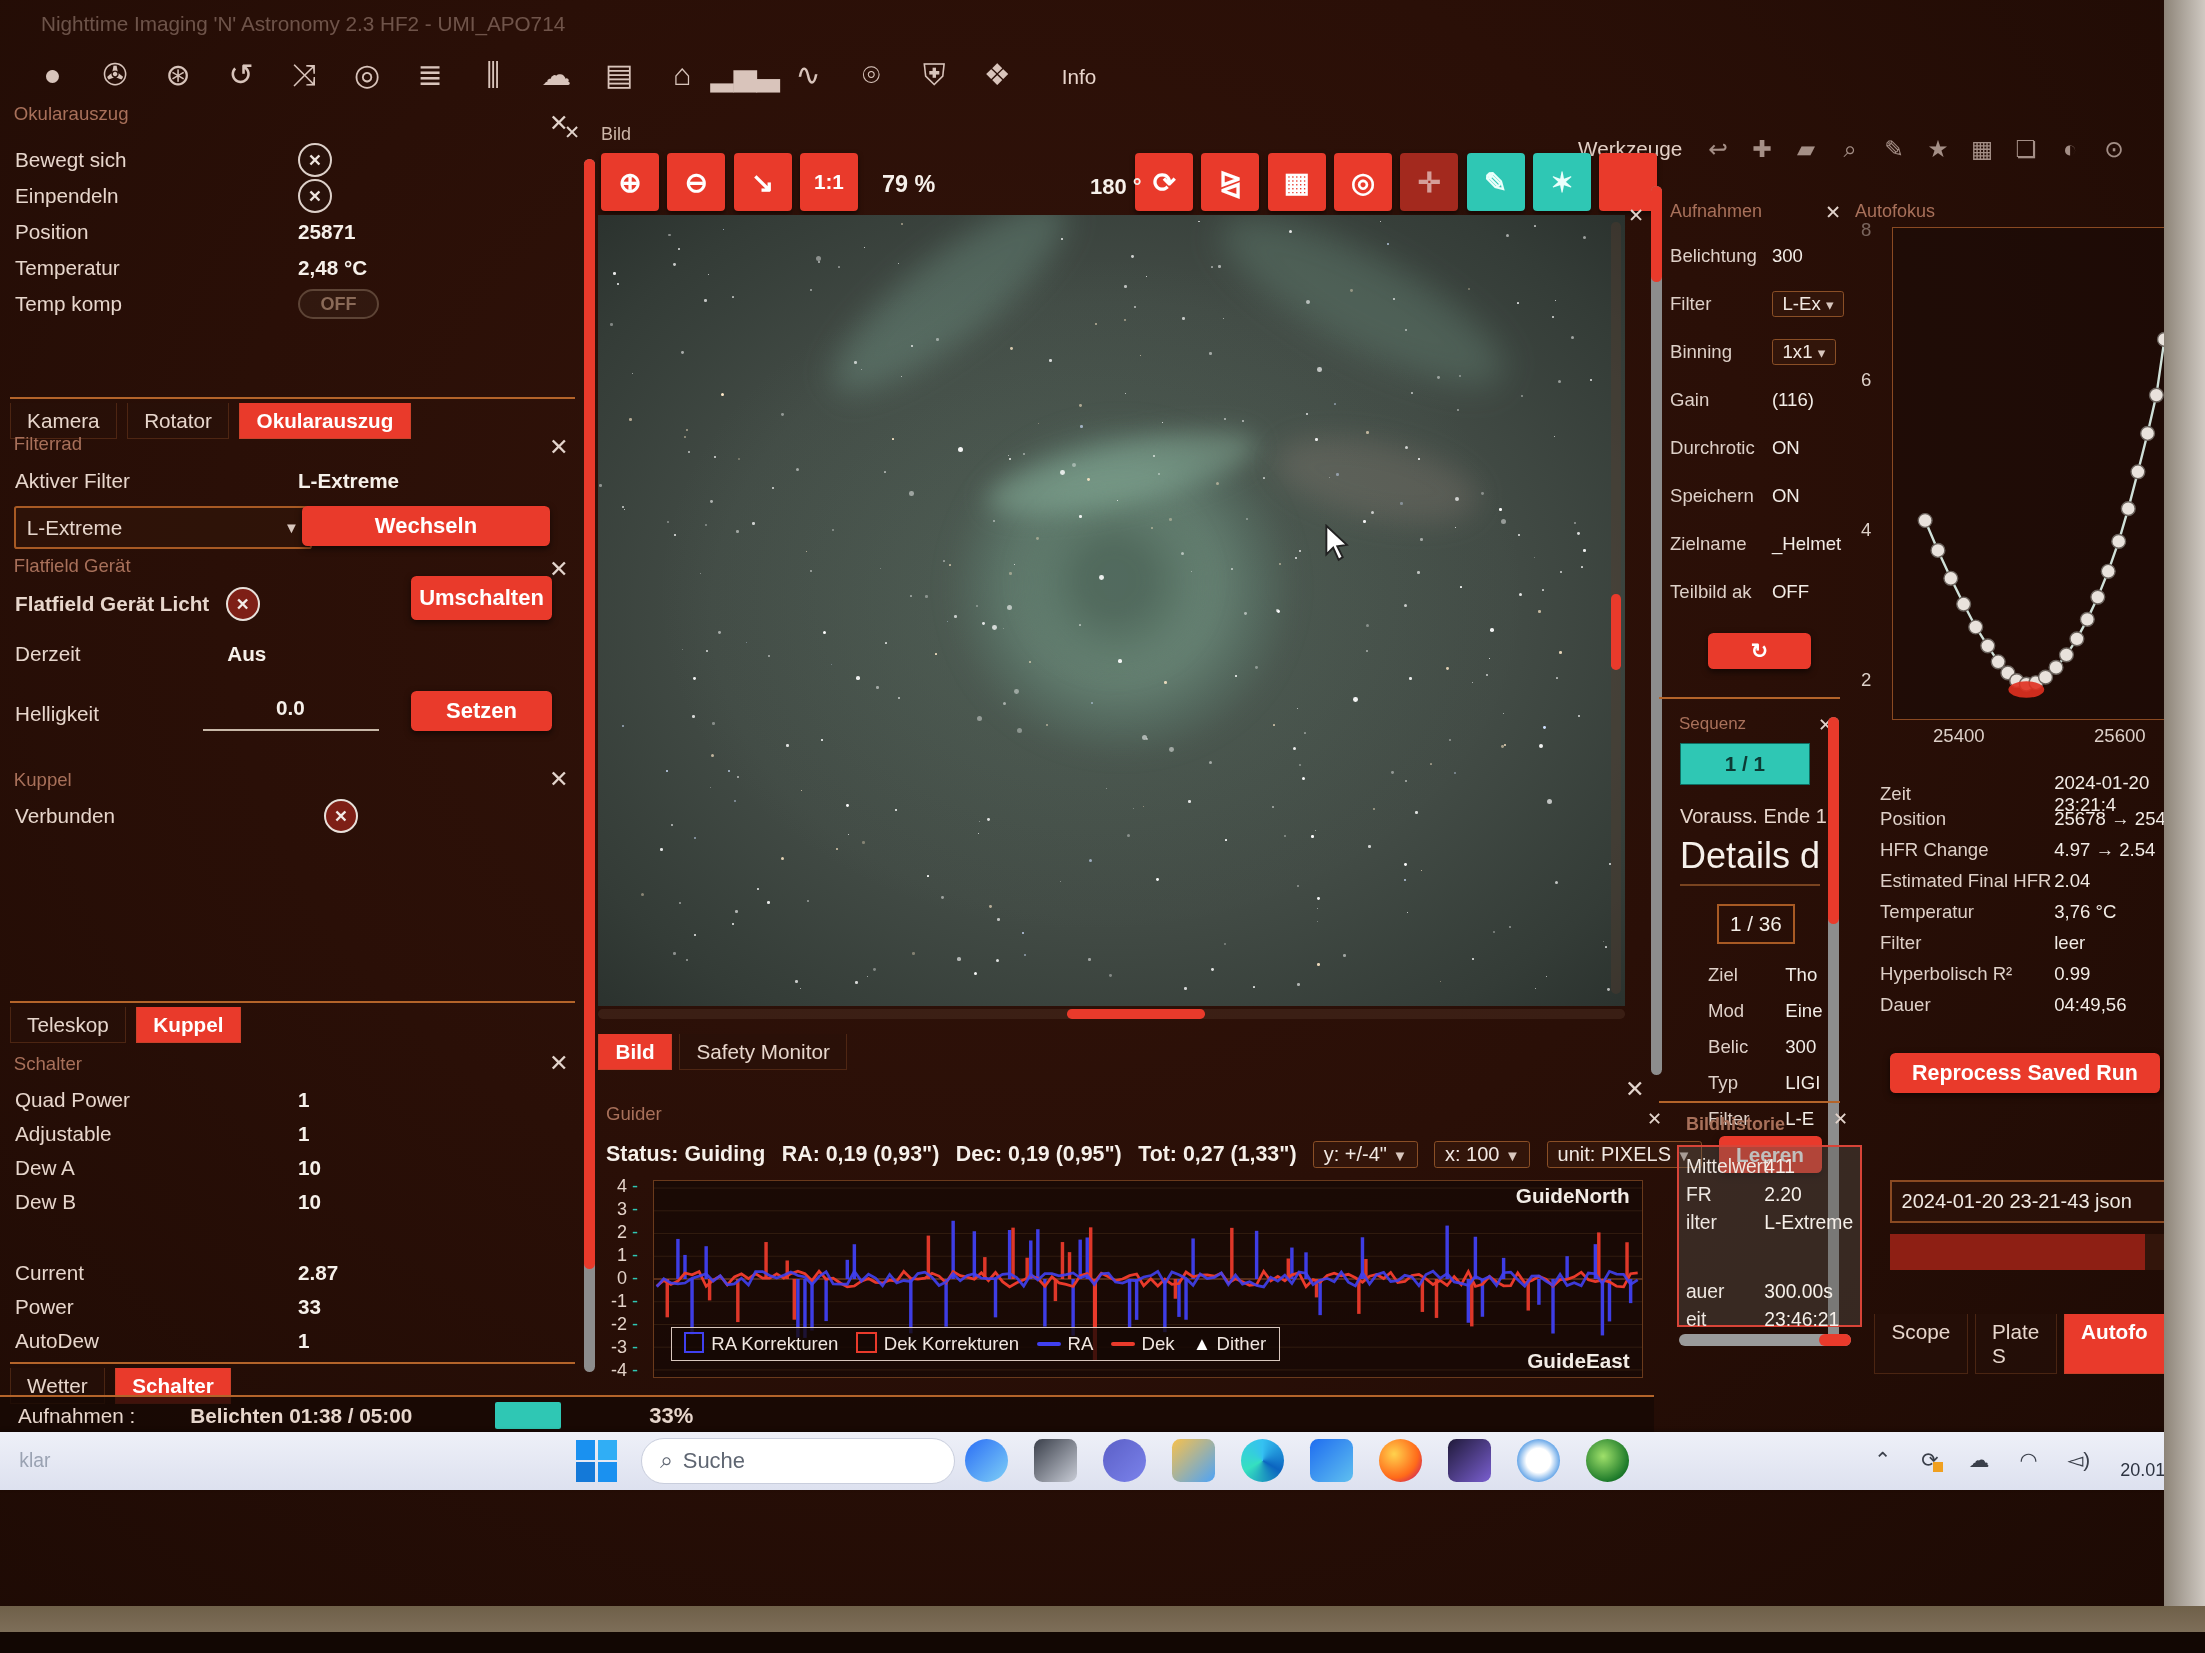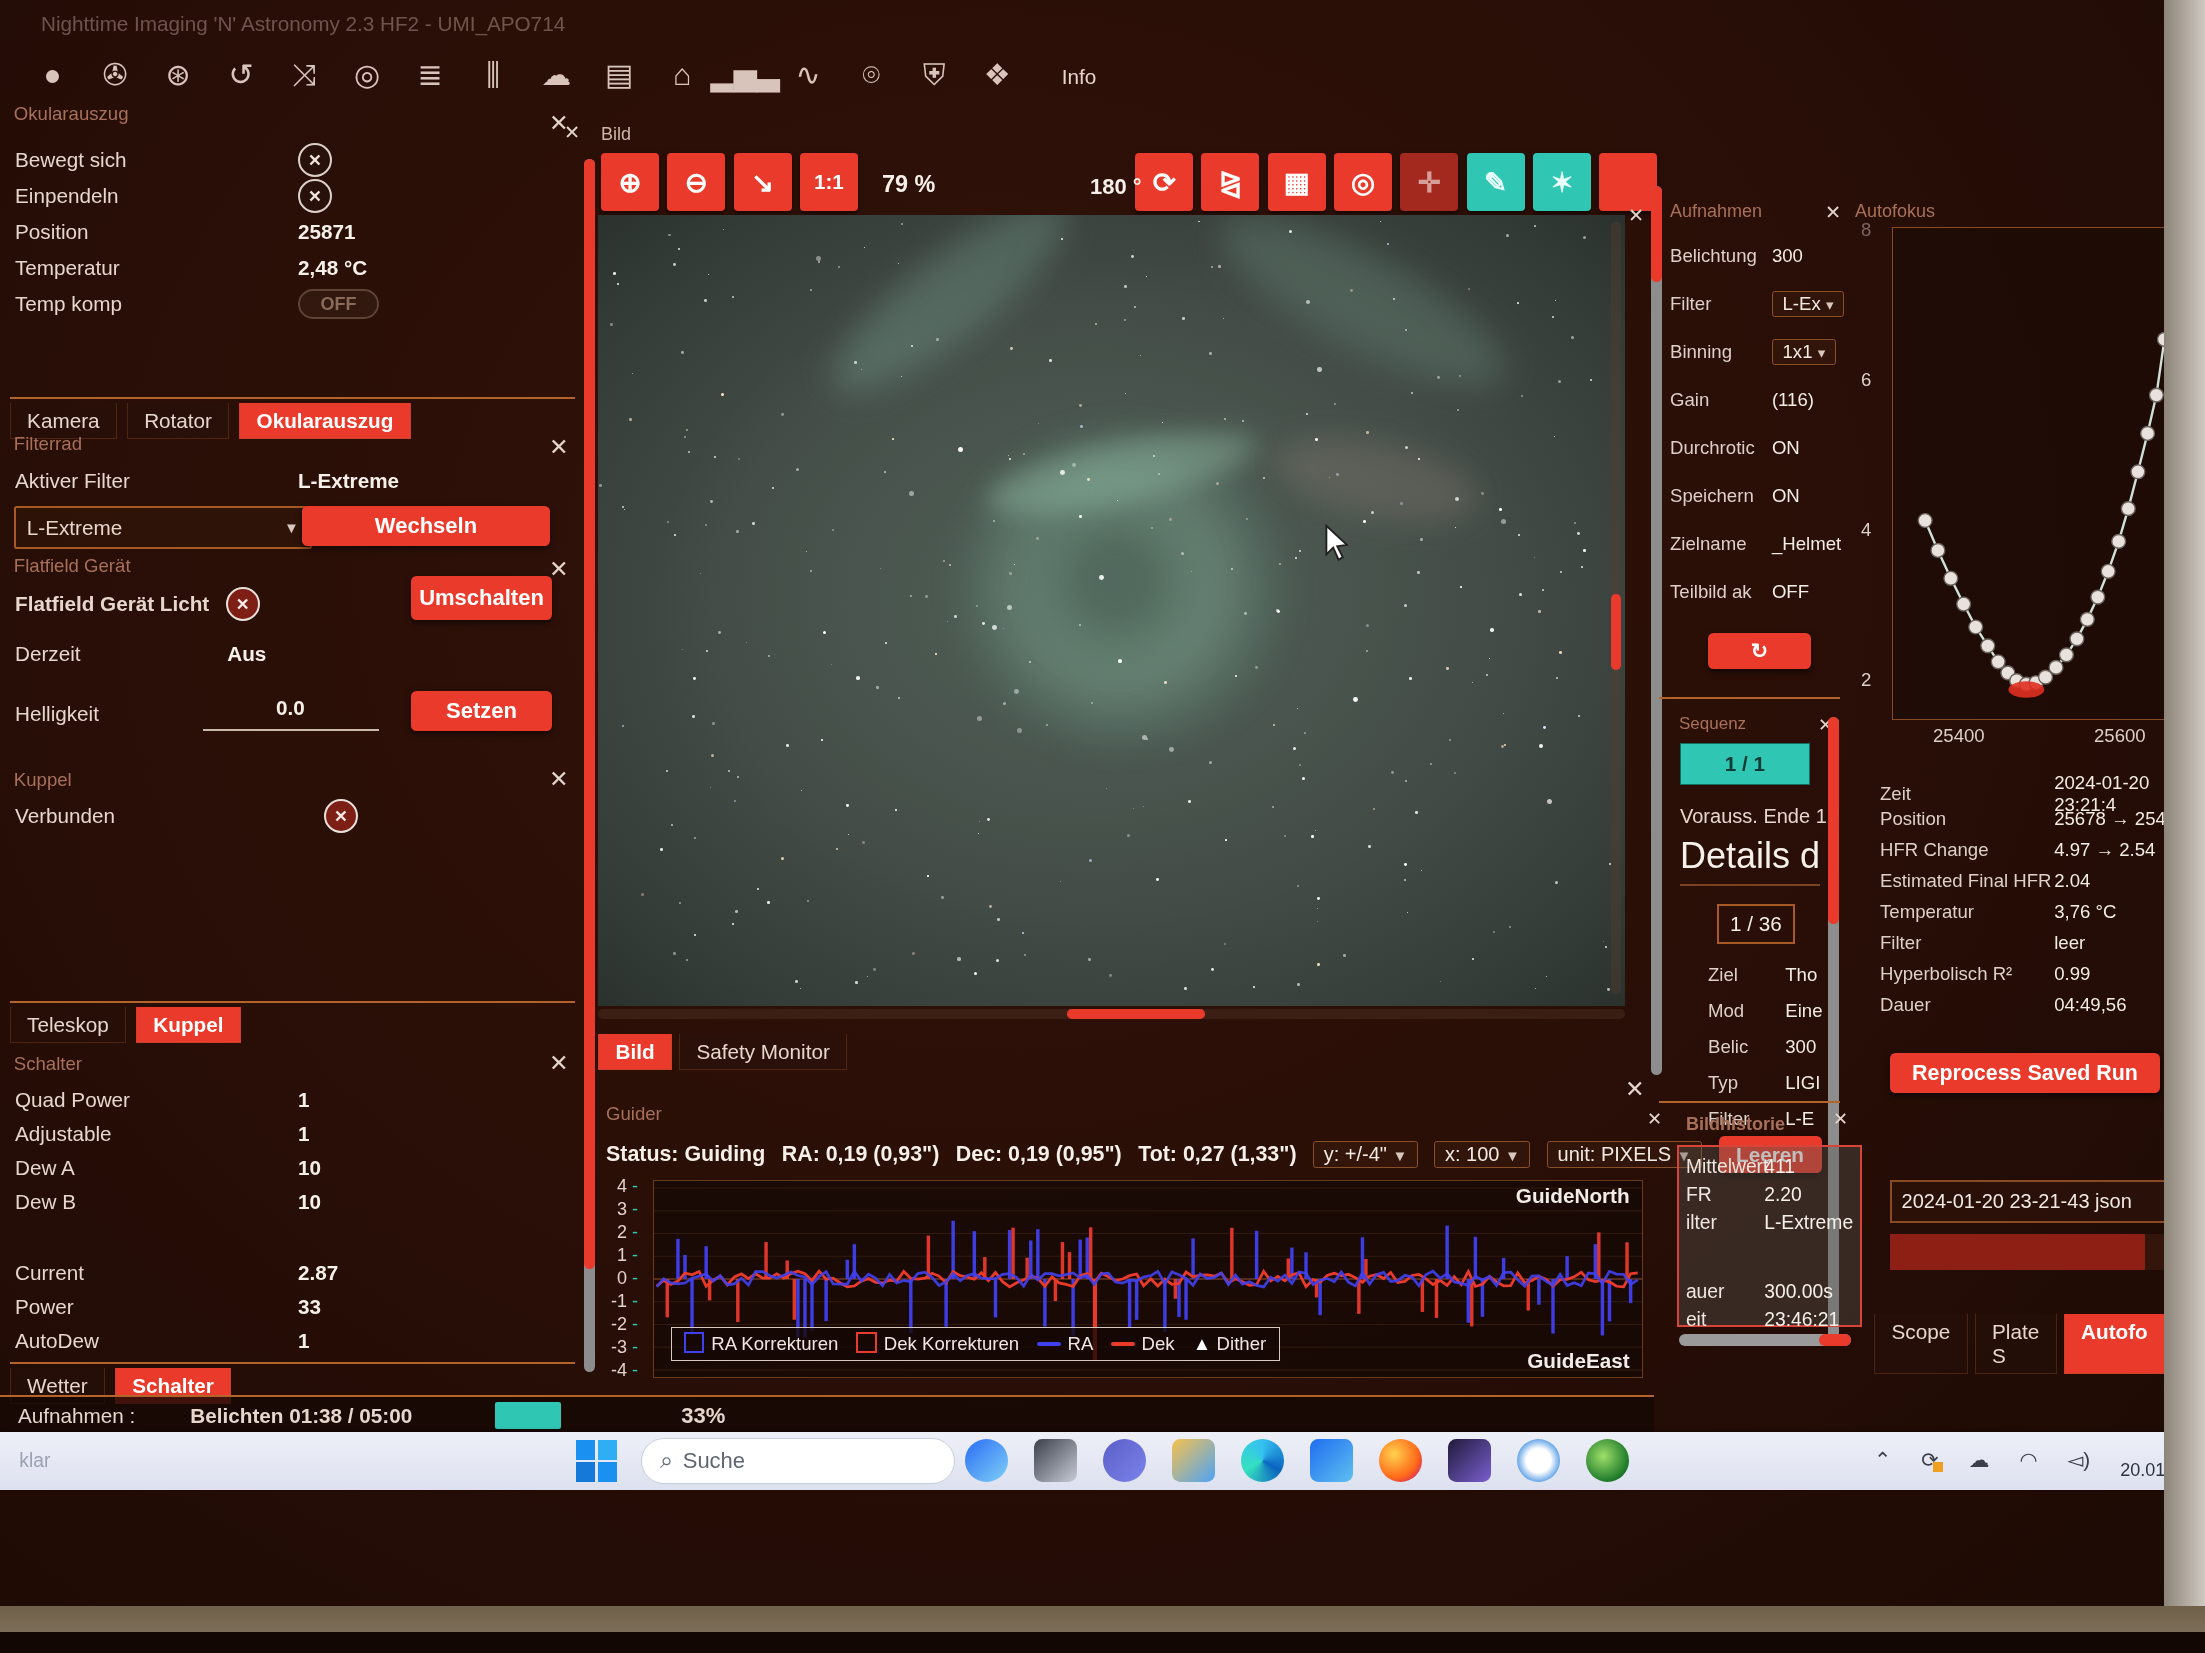--- a/index.html
+++ b/index.html
@@ -72,20 +72,24 @@
 <body>
 
 <div id="screen">
 
   <div class="abs faint" style="left:41px;top:12.4px;font-size:20.7px;">Nighttime Imaging 'N' Astronomy 2.3 HF2   -   UMI_APO714</div>
 
   <div class="abs" style="left:20.7px;top:57px;display:flex;align-items:center;">
     <span><span class="tbicon ">●</span><span class="tbicon ">✇</span><span class="tbicon ">⊛</span><span class="tbicon ">↺</span><span class="tbicon ">⤨</span><span class="tbicon ">◎</span><span class="tbicon ">≣</span><span class="tbicon ">⫼</span><span class="tbicon ">☁</span><span class="tbicon ">▤</span><span class="tbicon ">⌂</span><span class="tbicon ">▂▅▃</span><span class="tbicon ">∿</span><span class="tbicon ">⌾</span><span class="tbicon ">⛨</span><span class="tbicon ">❖</span></span>
     <span class="abs" style="left:1041px;top:8.3px;font-size:20.7px;color:#e8d4cb;">Info</span>
   </div>
+  <div class="abs" style="left:1578px;top:135px;display:flex;align-items:center;gap:4.1px;">
+    <span style="font-size:20.7px;color:#e3d0c6;margin-right:9.6px;">Werkzeuge</span>
+    <span><span class="tbicon small">↩</span><span class="tbicon small">✚</span><span class="tbicon small">▰</span><span class="tbicon small">⌕</span><span class="tbicon small">✎</span><span class="tbicon small">★</span><span class="tbicon small">▦</span><span class="tbicon small">❏</span><span class="tbicon small">◐</span><span class="tbicon small">⊙</span></span>
+  </div>
 
   <div class="abs hdr" style="left:13.8px;top:103px;">Okularauszug</div>
   <span class="abs closex" style="left:549px;top:109px;">✕</span>
 
   <div class="abs" style="left:15px;top:142px;width:544px;">
       <div class="prow" style="height: 36px;">
         <span class="plabel">Bewegt sich</span>
         <span class="pvalue"><span class="xcircle">✕</span></span>
       </div>
       <div class="prow" style="height: 36px;">
@@ -188,21 +192,21 @@
     </div>
   <div class="abs tabbar" style="left:9.6px;top:1362px;width:565px;">
       <span class="tab">Wetter</span>
       <span class="tab active">Schalter</span>
     </div>
 
   <div class="abs" style="left:0;top:1395px;width:1654px;height:37px;border-top:2.1px solid #b4642a;background:rgba(22,9,4,.8);display:flex;align-items:center;">
     <span style="font-size:20.7px;margin-left:18px;">Aufnahmen :</span>
     <span style="font-size:20.7px;margin-left:55px;font-weight:bold;">Belichten 01:38 / 05:00</span>
     <span style="display:inline-block;width:66px;height:27.6px;background:#2fc7b4;margin-left:83px;border-radius:2.1px;"></span>
-    <span style="font-size:22px;margin-left:120px;font-weight:bold;">33%</span>
+    <span style="font-size:22px;margin-left:88px;font-weight:bold;">33%</span>
   </div>
 
   <span class="abs closex" style="left:564px;top:121px;font-size:19.3px;">✕</span>
   <span class="abs" style="left:601px;top:124px;font-size:18px;color:#cdb6a9;">Bild</span>
 
   <div class="abs" style="left:601px;top:153px;display:flex;gap:8.3px;align-items:center;" id="viewerToolbar">
       <div class="toolbtn ">⊕</div>
       <div class="toolbtn ">⊖</div>
       <div class="toolbtn ">↘</div>
       <div class="toolbtn " style="font-size: 20.7px;">1:1</div>

